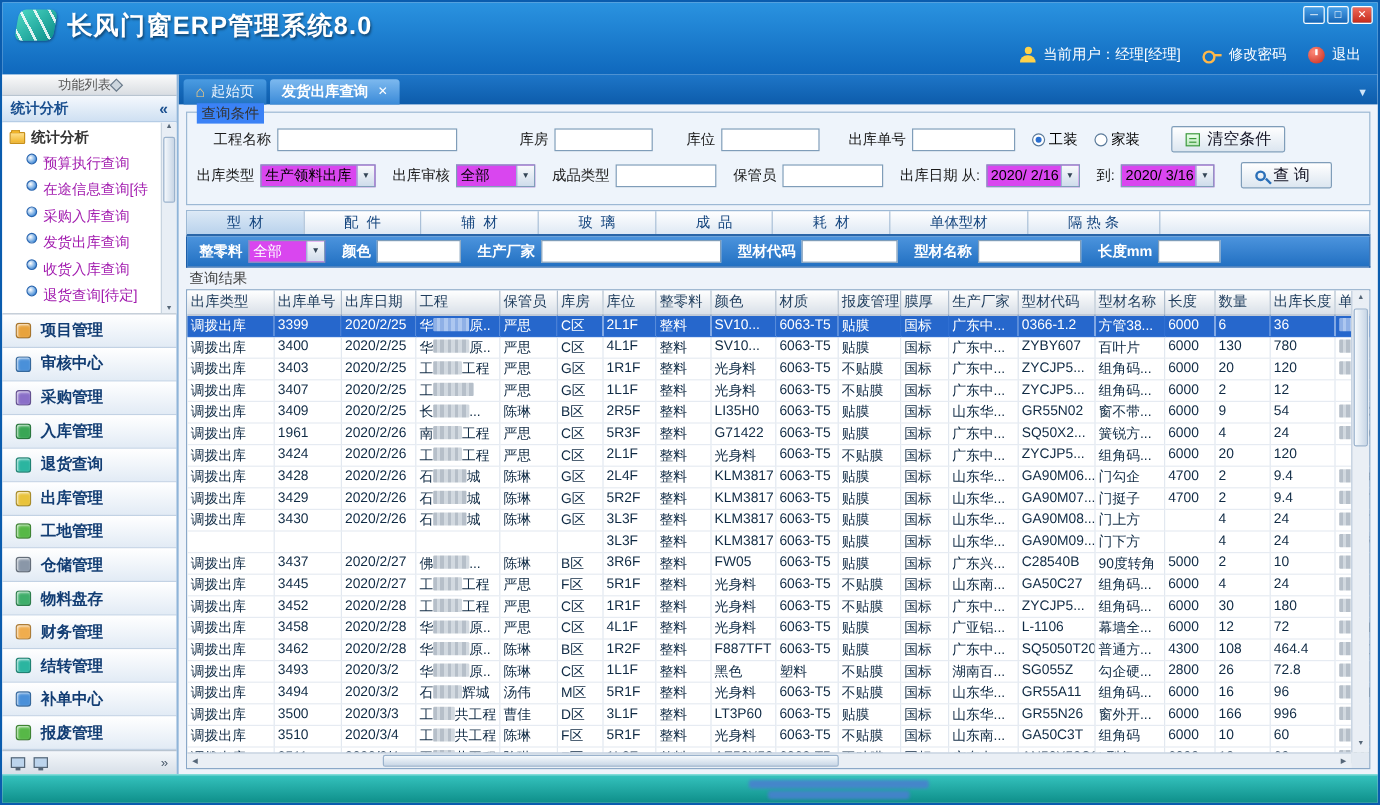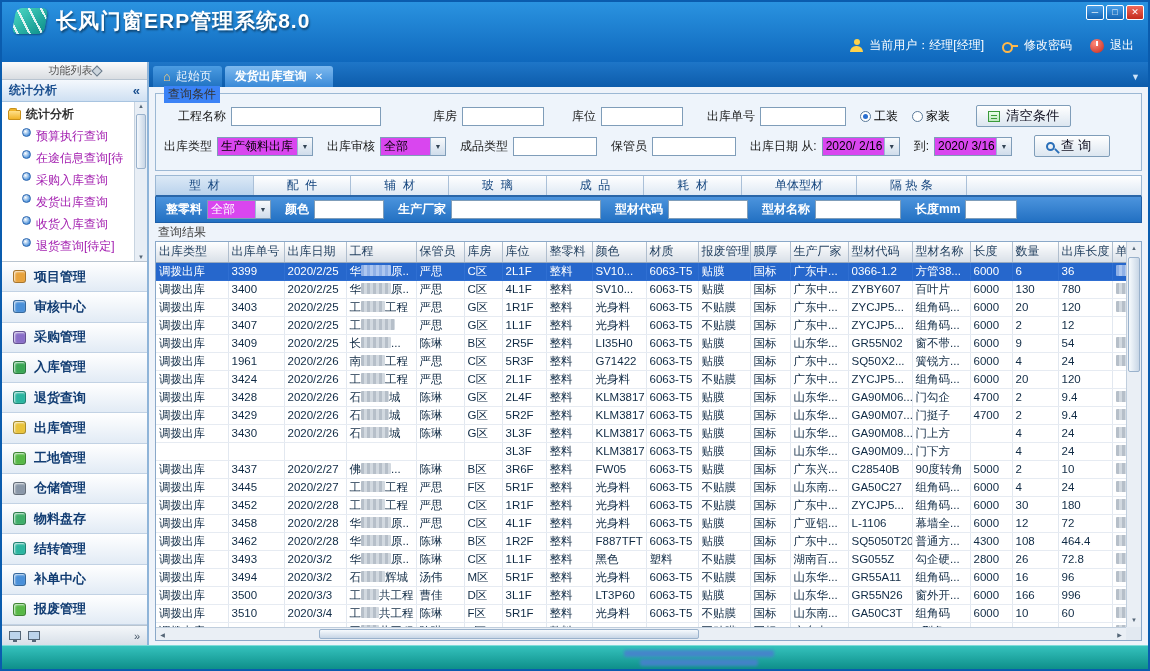--- a/index.html
+++ b/index.html
@@ -204,20 +204,24 @@
             <span class="mod-icon" style="background: rgb(87, 184, 71);"></span>
             <span>工地管理</span>
           </div>
           <div class="module-item">
             <span class="mod-icon" style="background: rgb(138, 151, 168);"></span>
             <span>仓储管理</span>
           </div>
           <div class="module-item">
             <span class="mod-icon" style="background: rgb(63, 174, 106);"></span>
             <span>物料盘存</span>
+          </div>
+          <div class="module-item">
+            <span class="mod-icon" style="background: rgb(240, 173, 78);"></span>
+            <span>财务管理</span>
           </div>
           <div class="module-item">
             <span class="mod-icon" style="background: rgb(43, 181, 160);"></span>
             <span>结转管理</span>
           </div>
           <div class="module-item">
             <span class="mod-icon" style="background: rgb(74, 144, 217);"></span>
             <span>补单中心</span>
           </div>
           <div class="module-item">

